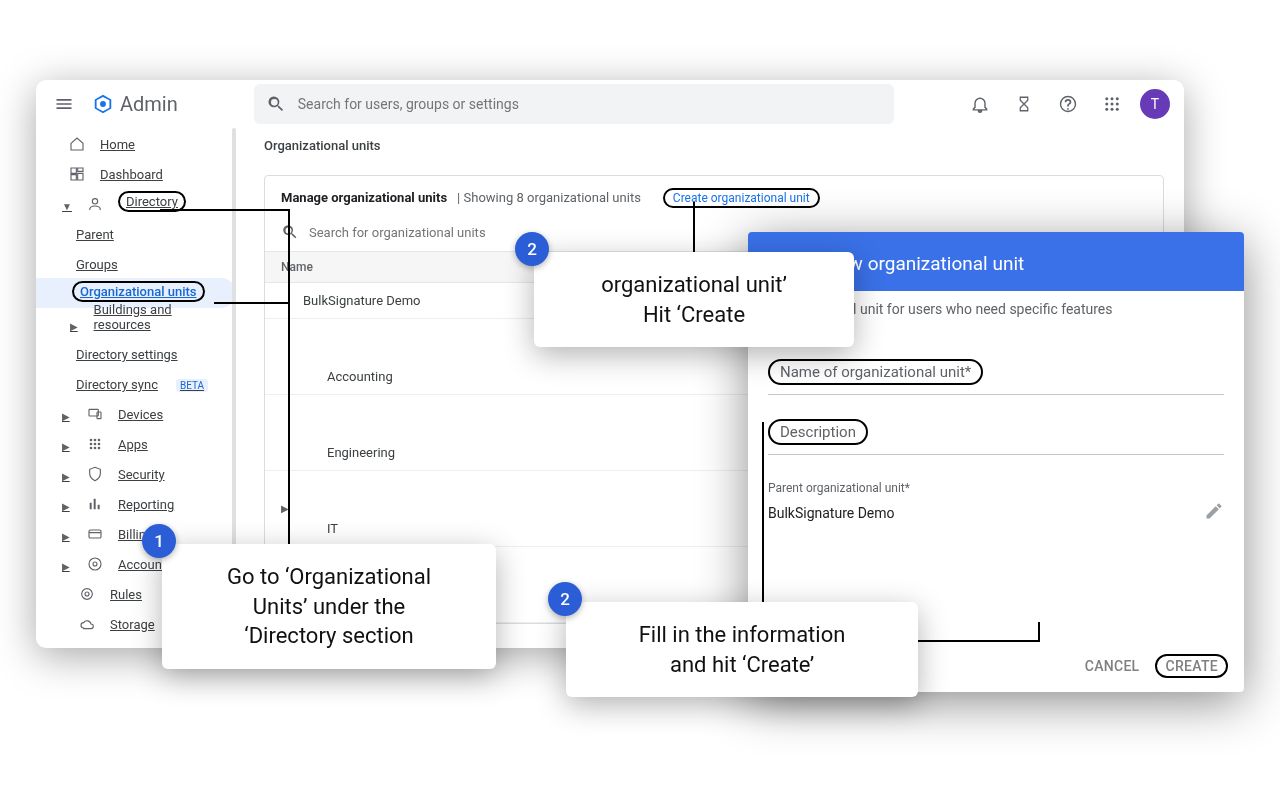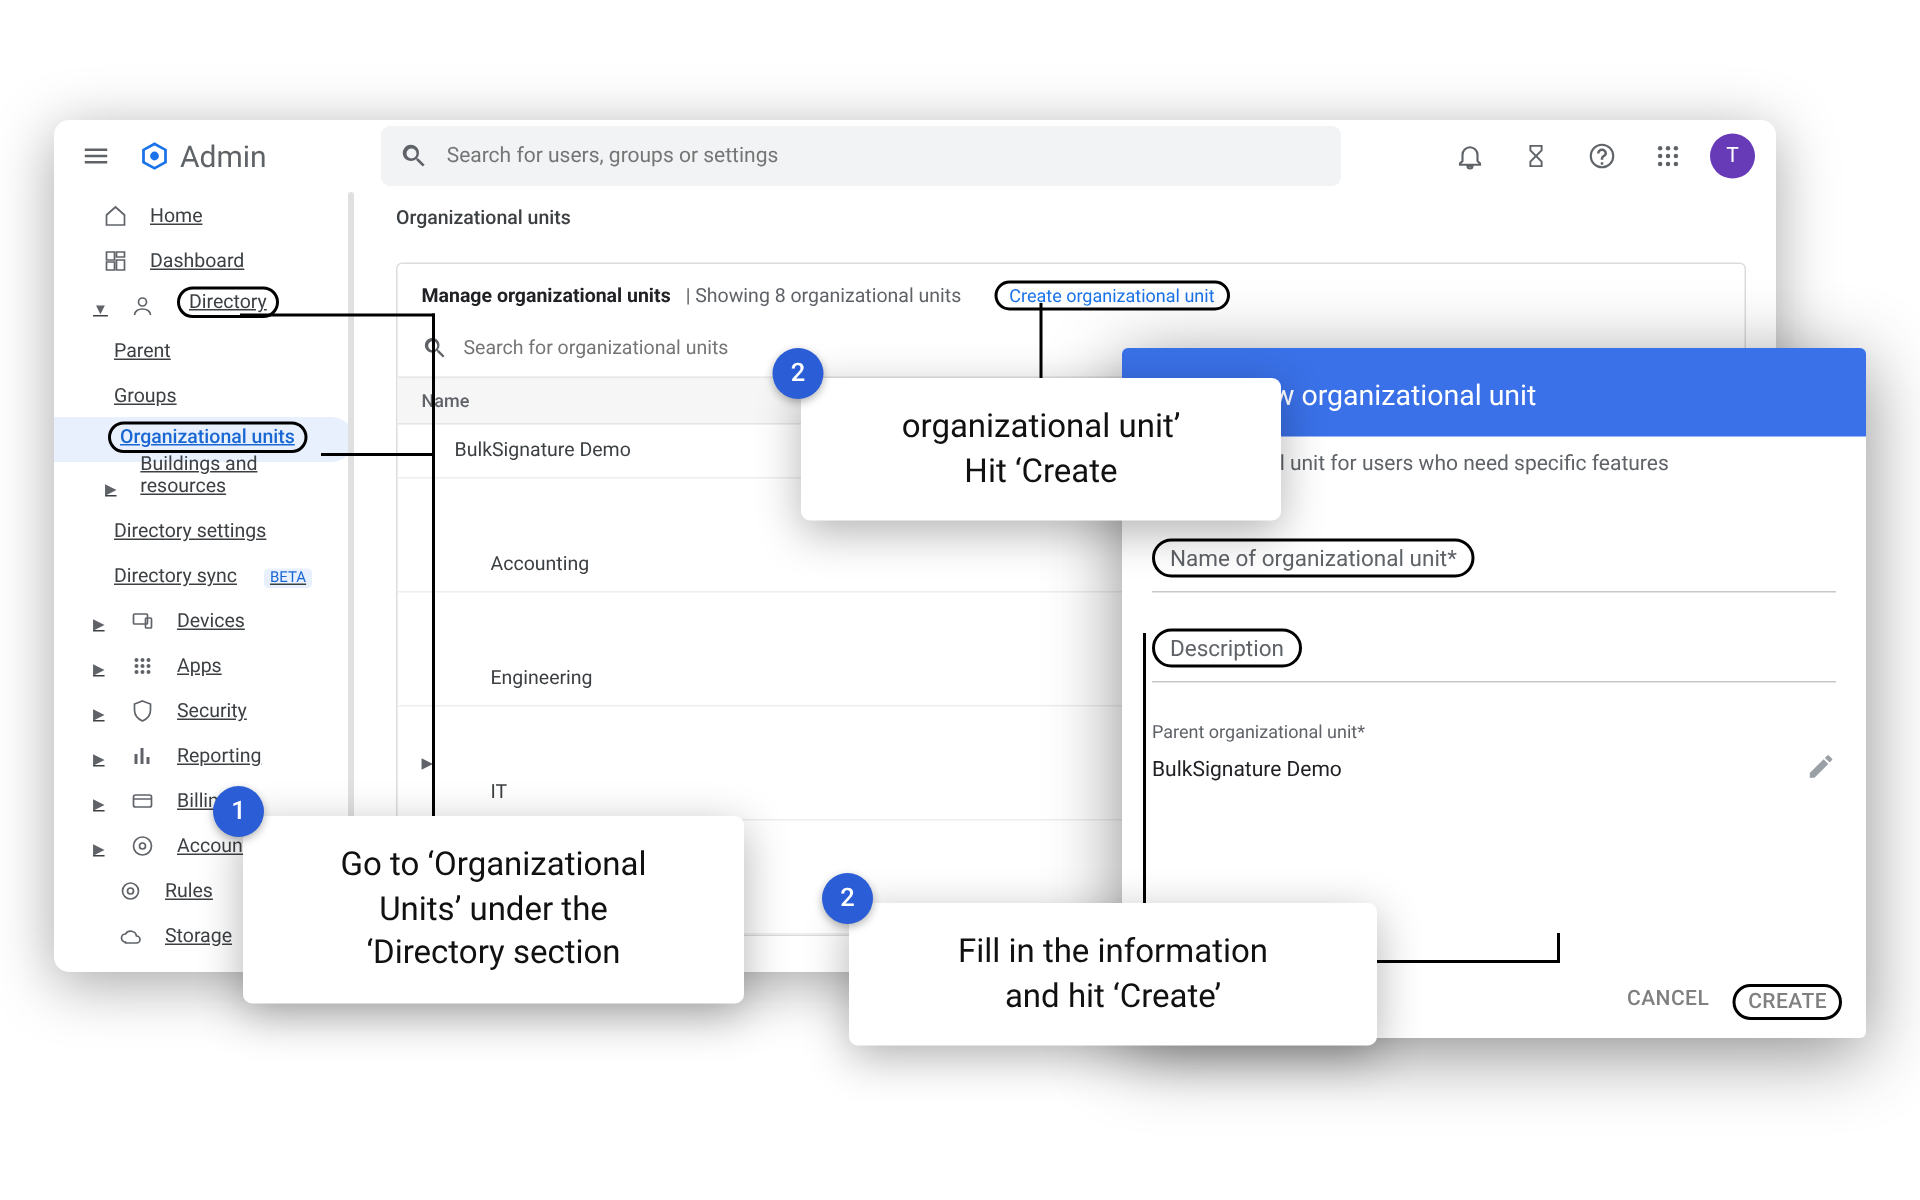--- a/index.html
+++ b/index.html
@@ -77,21 +77,21 @@
     z-index: 5;
   }
   .dialog-head { background:#3a71e8; color:#fff; padding: 20px 20px 16px 20px; font-size:19px; }
   .dialog-sub { padding: 10px 20px 8px 20px; color:#5f6368; font-size:14px; }
   .dialog-body { padding: 10px 20px; }
   .field-label { display:inline-block; border:2px solid #000; border-radius:16px; padding: 2px 10px; font-size:15px; color:#5f6368; margin-top: 24px; }
   .field-underline { border-bottom:1px solid #c7c7c7; height:6px; margin-top:4px; }
   .parent-label { font-size:12px; color:#5f6368; margin-top: 26px; }
   .parent-value { font-size:14px; color:#202124; margin-top:6px; display:flex; align-items:center; }
   .parent-value .pencil { margin-left:auto; color:#9aa0a6; }
-  .dialog-actions { position:absolute; bottom:12px; right:16px; display:flex; gap:12px; align-items:flex-end; }
+  .dialog-actions { position:absolute; bottom:12px; right:16px; display:flex; gap:12px; align-items:center; }
   .btn-flat { font-size:14px; letter-spacing:0.3px; color:#808080; font-weight:500; cursor:pointer; padding:6px 4px; }
   .btn-create { font-size:14px; letter-spacing:0.3px; color:#808080; font-weight:500; border:2px solid #000; border-radius:14px; padding:2px 8px; cursor:pointer; }
 
   
   .callout {
     position:absolute; background:#fff; border-radius:6px;
     box-shadow: 0 8px 30px rgba(0,0,0,0.3);
     padding: 18px 24px; font-size:22px; color:#111; text-align:center;
     line-height:1.35; z-index:10;
     font-family: "Segoe UI", "Helvetica Neue", Arial, sans-serif;

